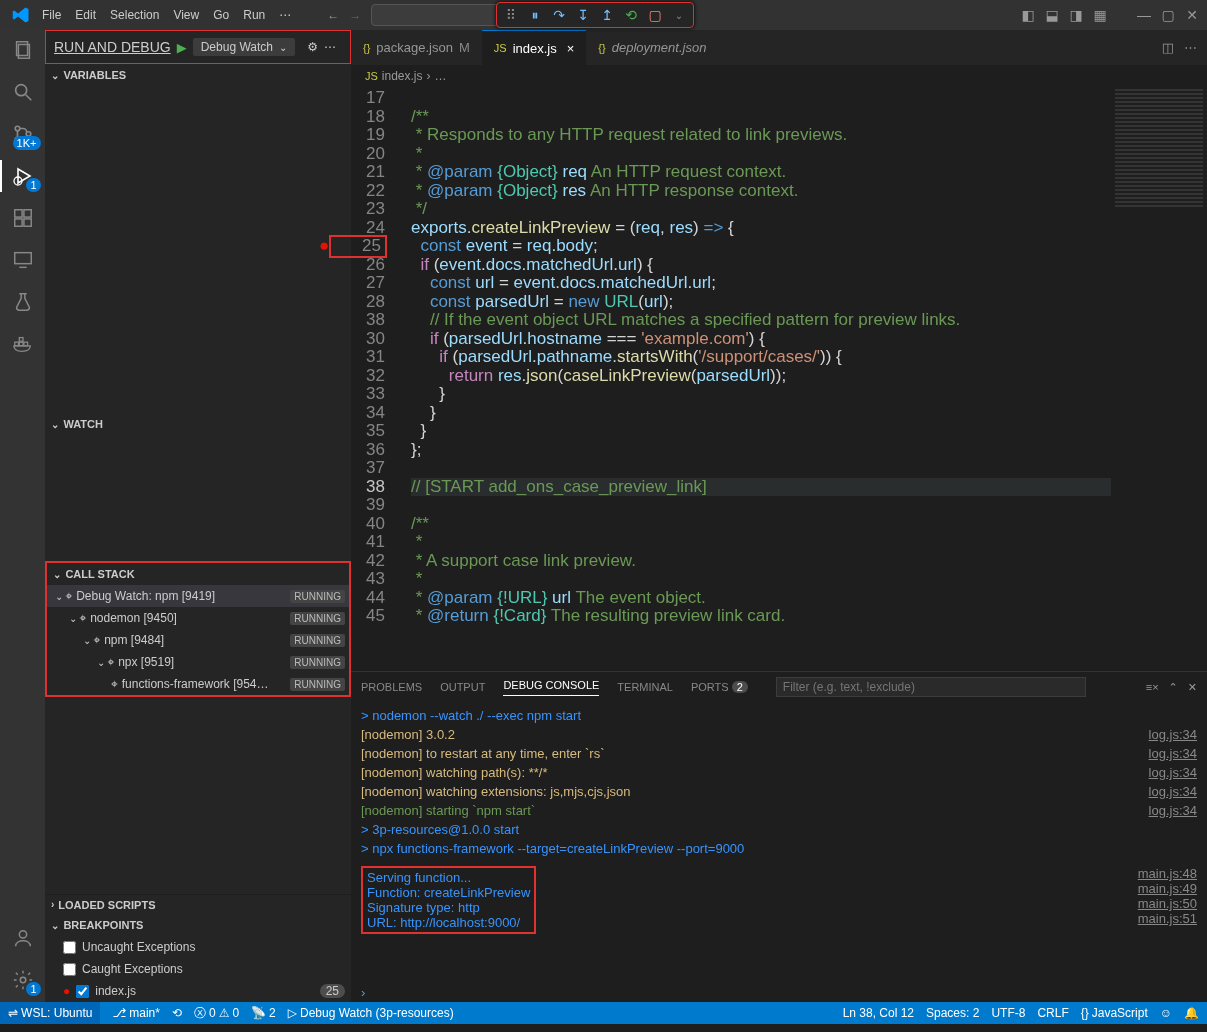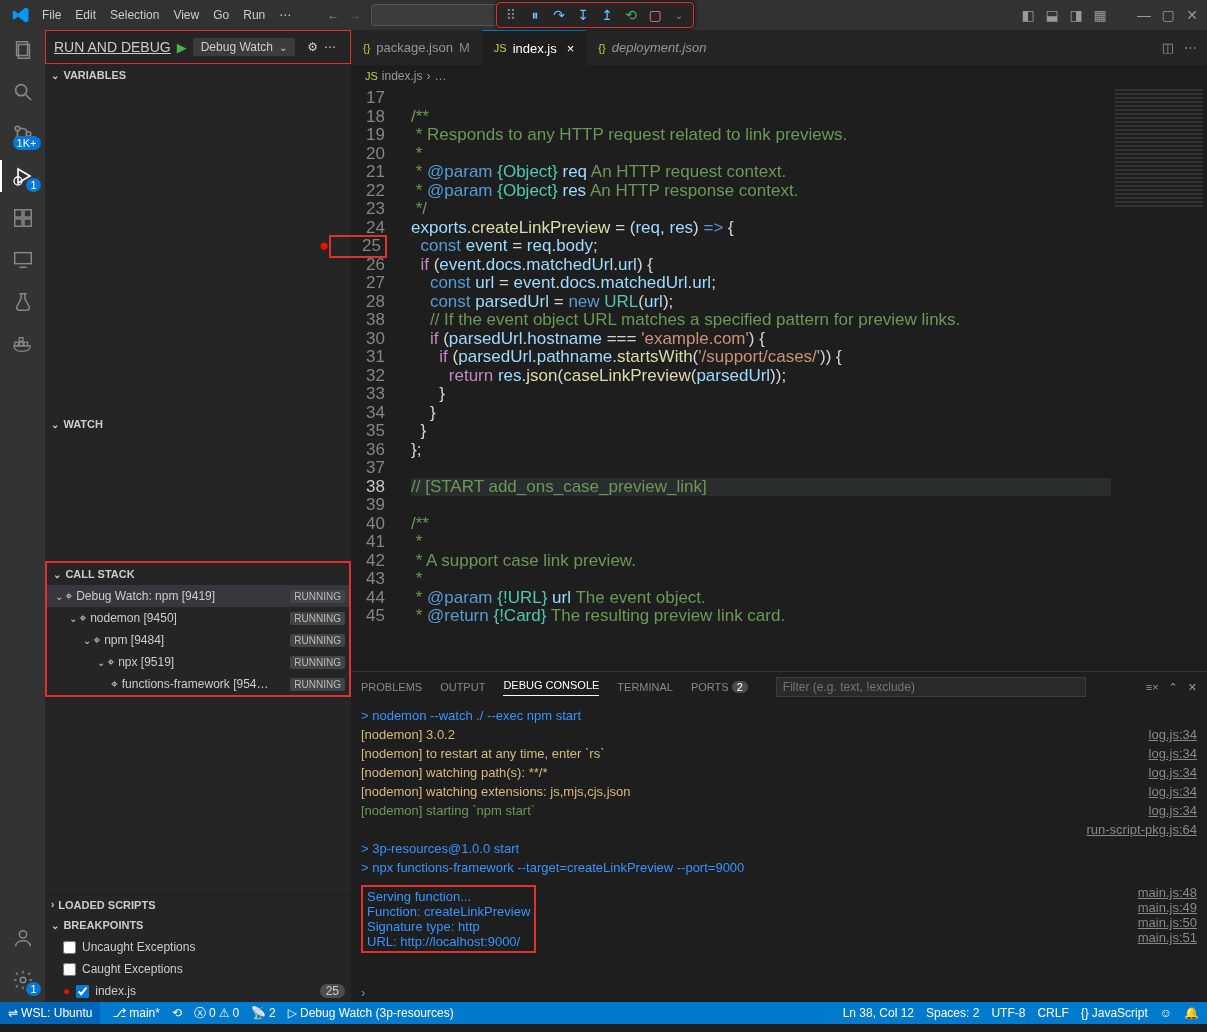--- a/index.html
+++ b/index.html
@@ -458,24 +458,20 @@
             </div>
             <div class="po-row">
               <span class="po-y">[nodemon] watching extensions: js,mjs,cjs,json</span>
               <span class="po-src">log.js:34</span>
             </div>
             <div class="po-row">
               <span class="po-g">[nodemon] starting `npm start`</span>
               <span class="po-src">log.js:34</span>
             </div>
             <div class="po-row">
-              <span class=""></span>
-              <span class="po-src">run-script-pkg.js:64</span>
-            </div>
-            <div class="po-row">
               <span class="po-b">&gt; 3p-resources@1.0.0 start</span>
               <span class="po-src"></span>
             </div>
             <div class="po-row">
               <span class="po-b">&gt; npx functions-framework --target=createLinkPreview --port=9000</span>
               <span class="po-src"></span>
             </div>
           </div>
         <div style="height:8px"></div>
         <div style="display:flex;">

